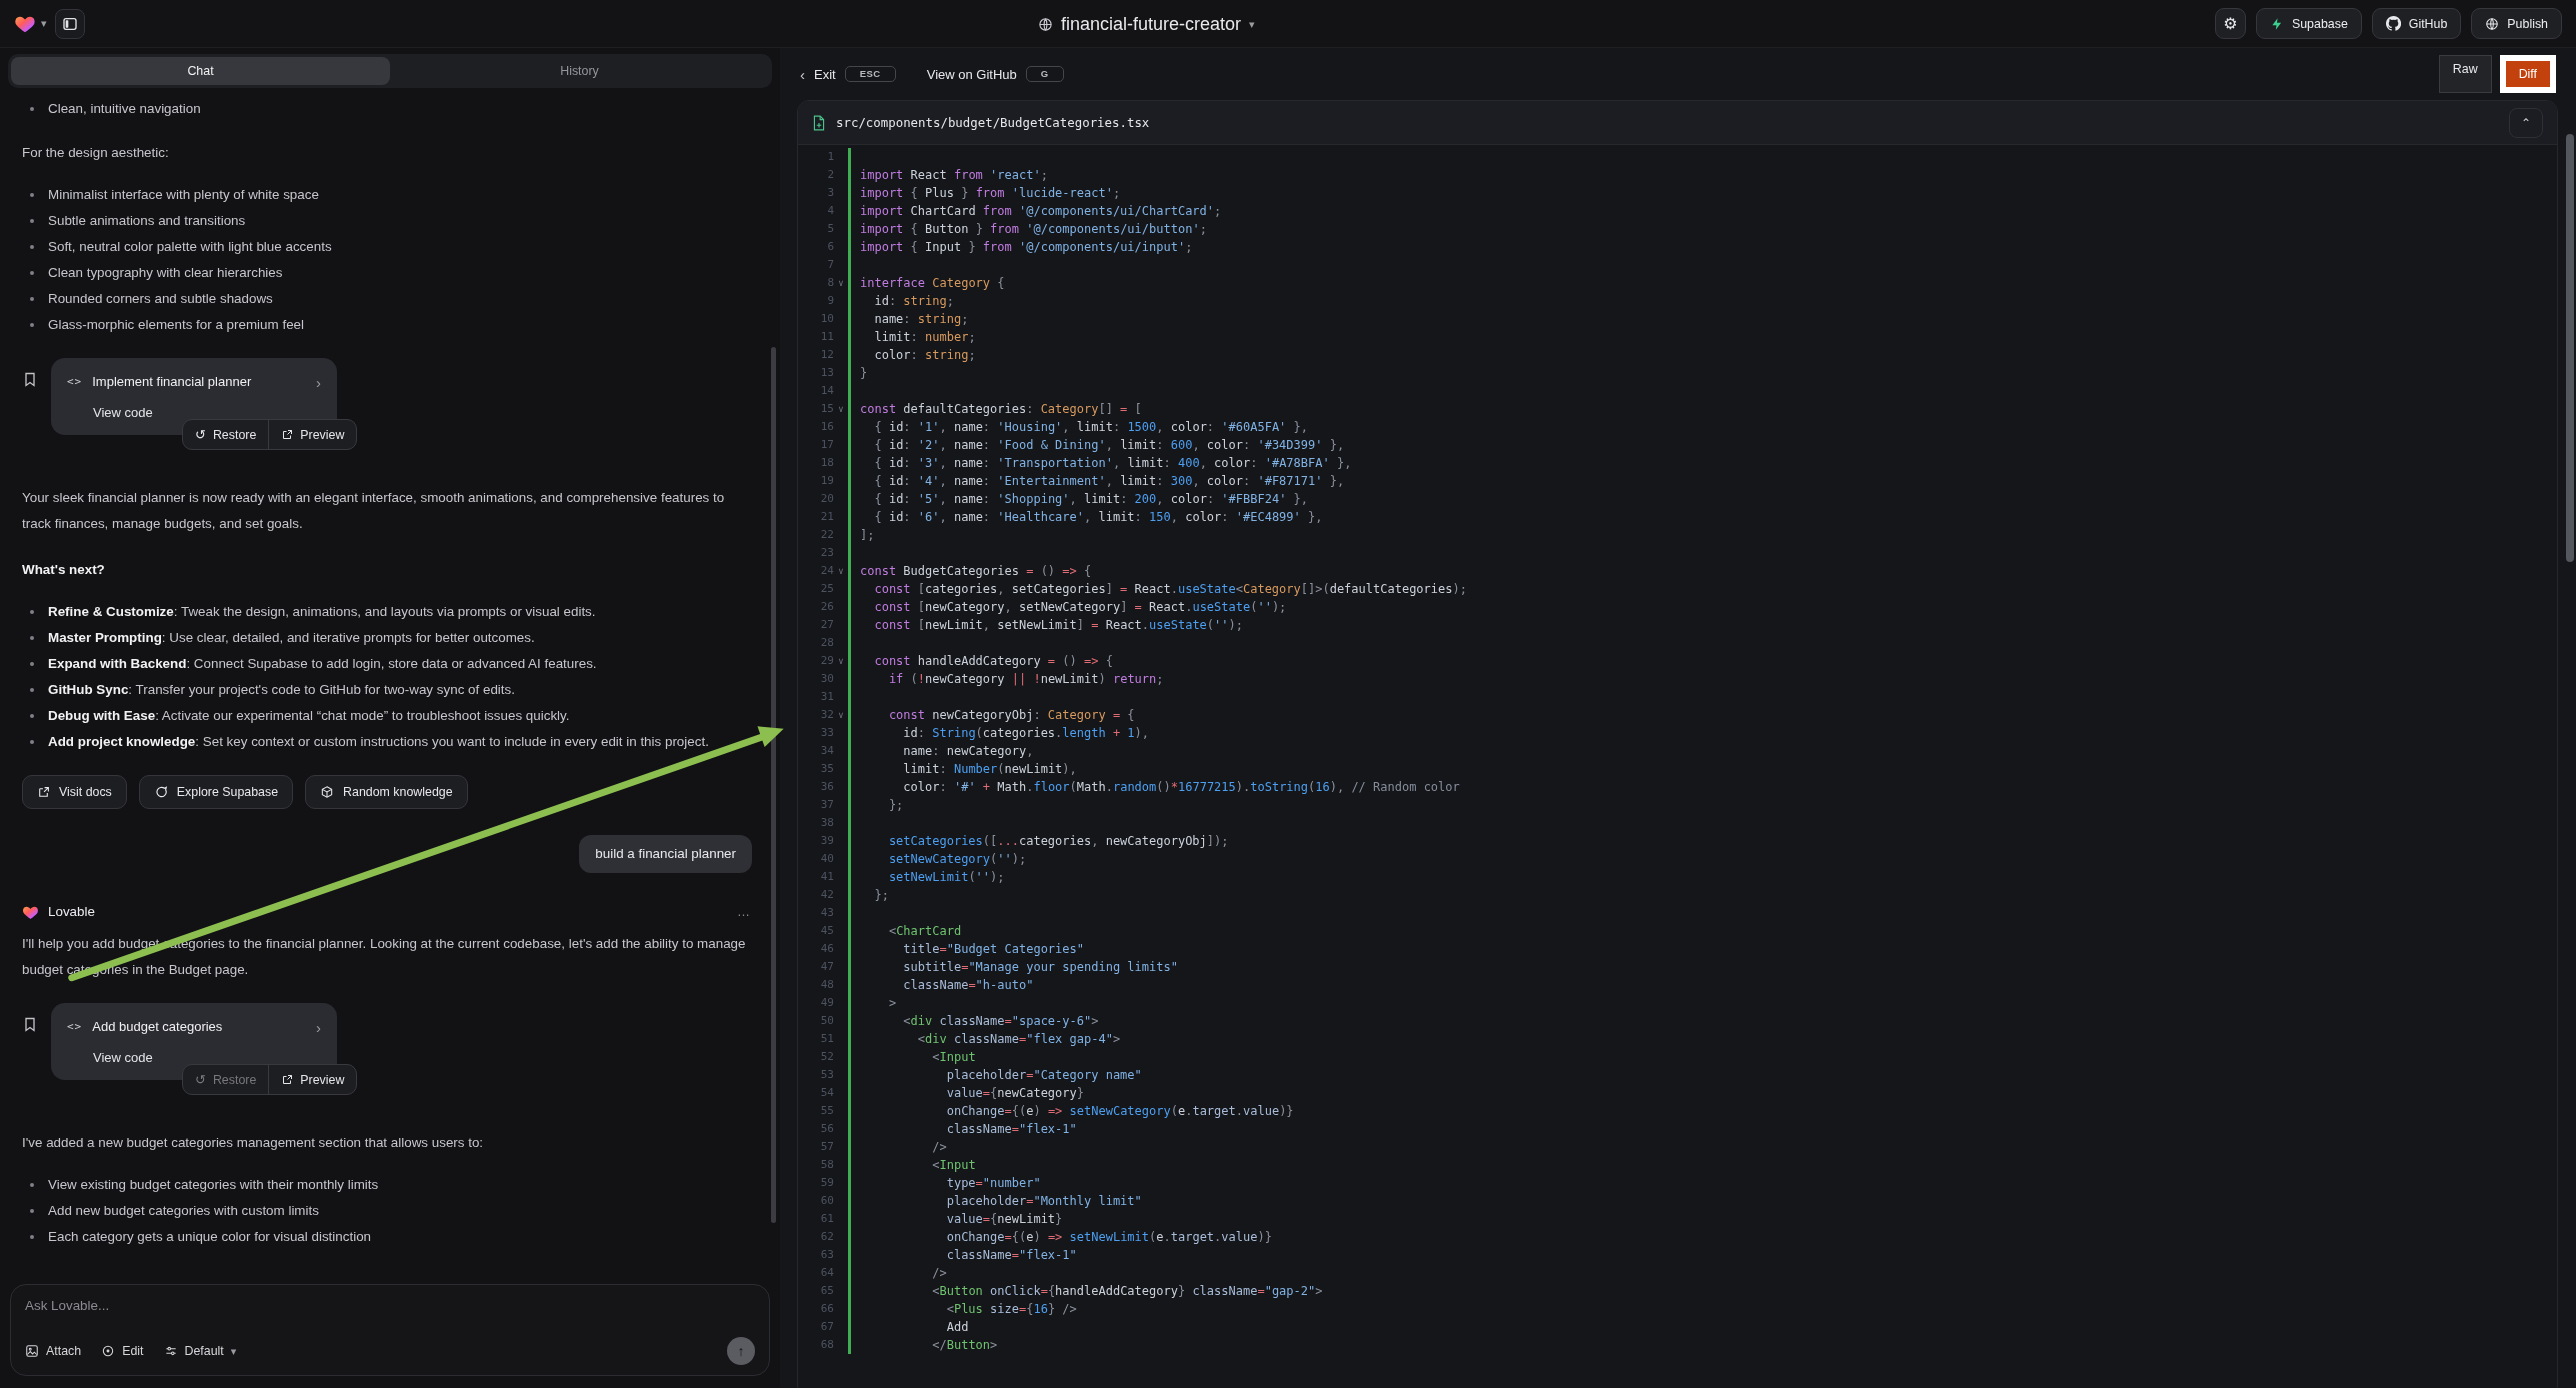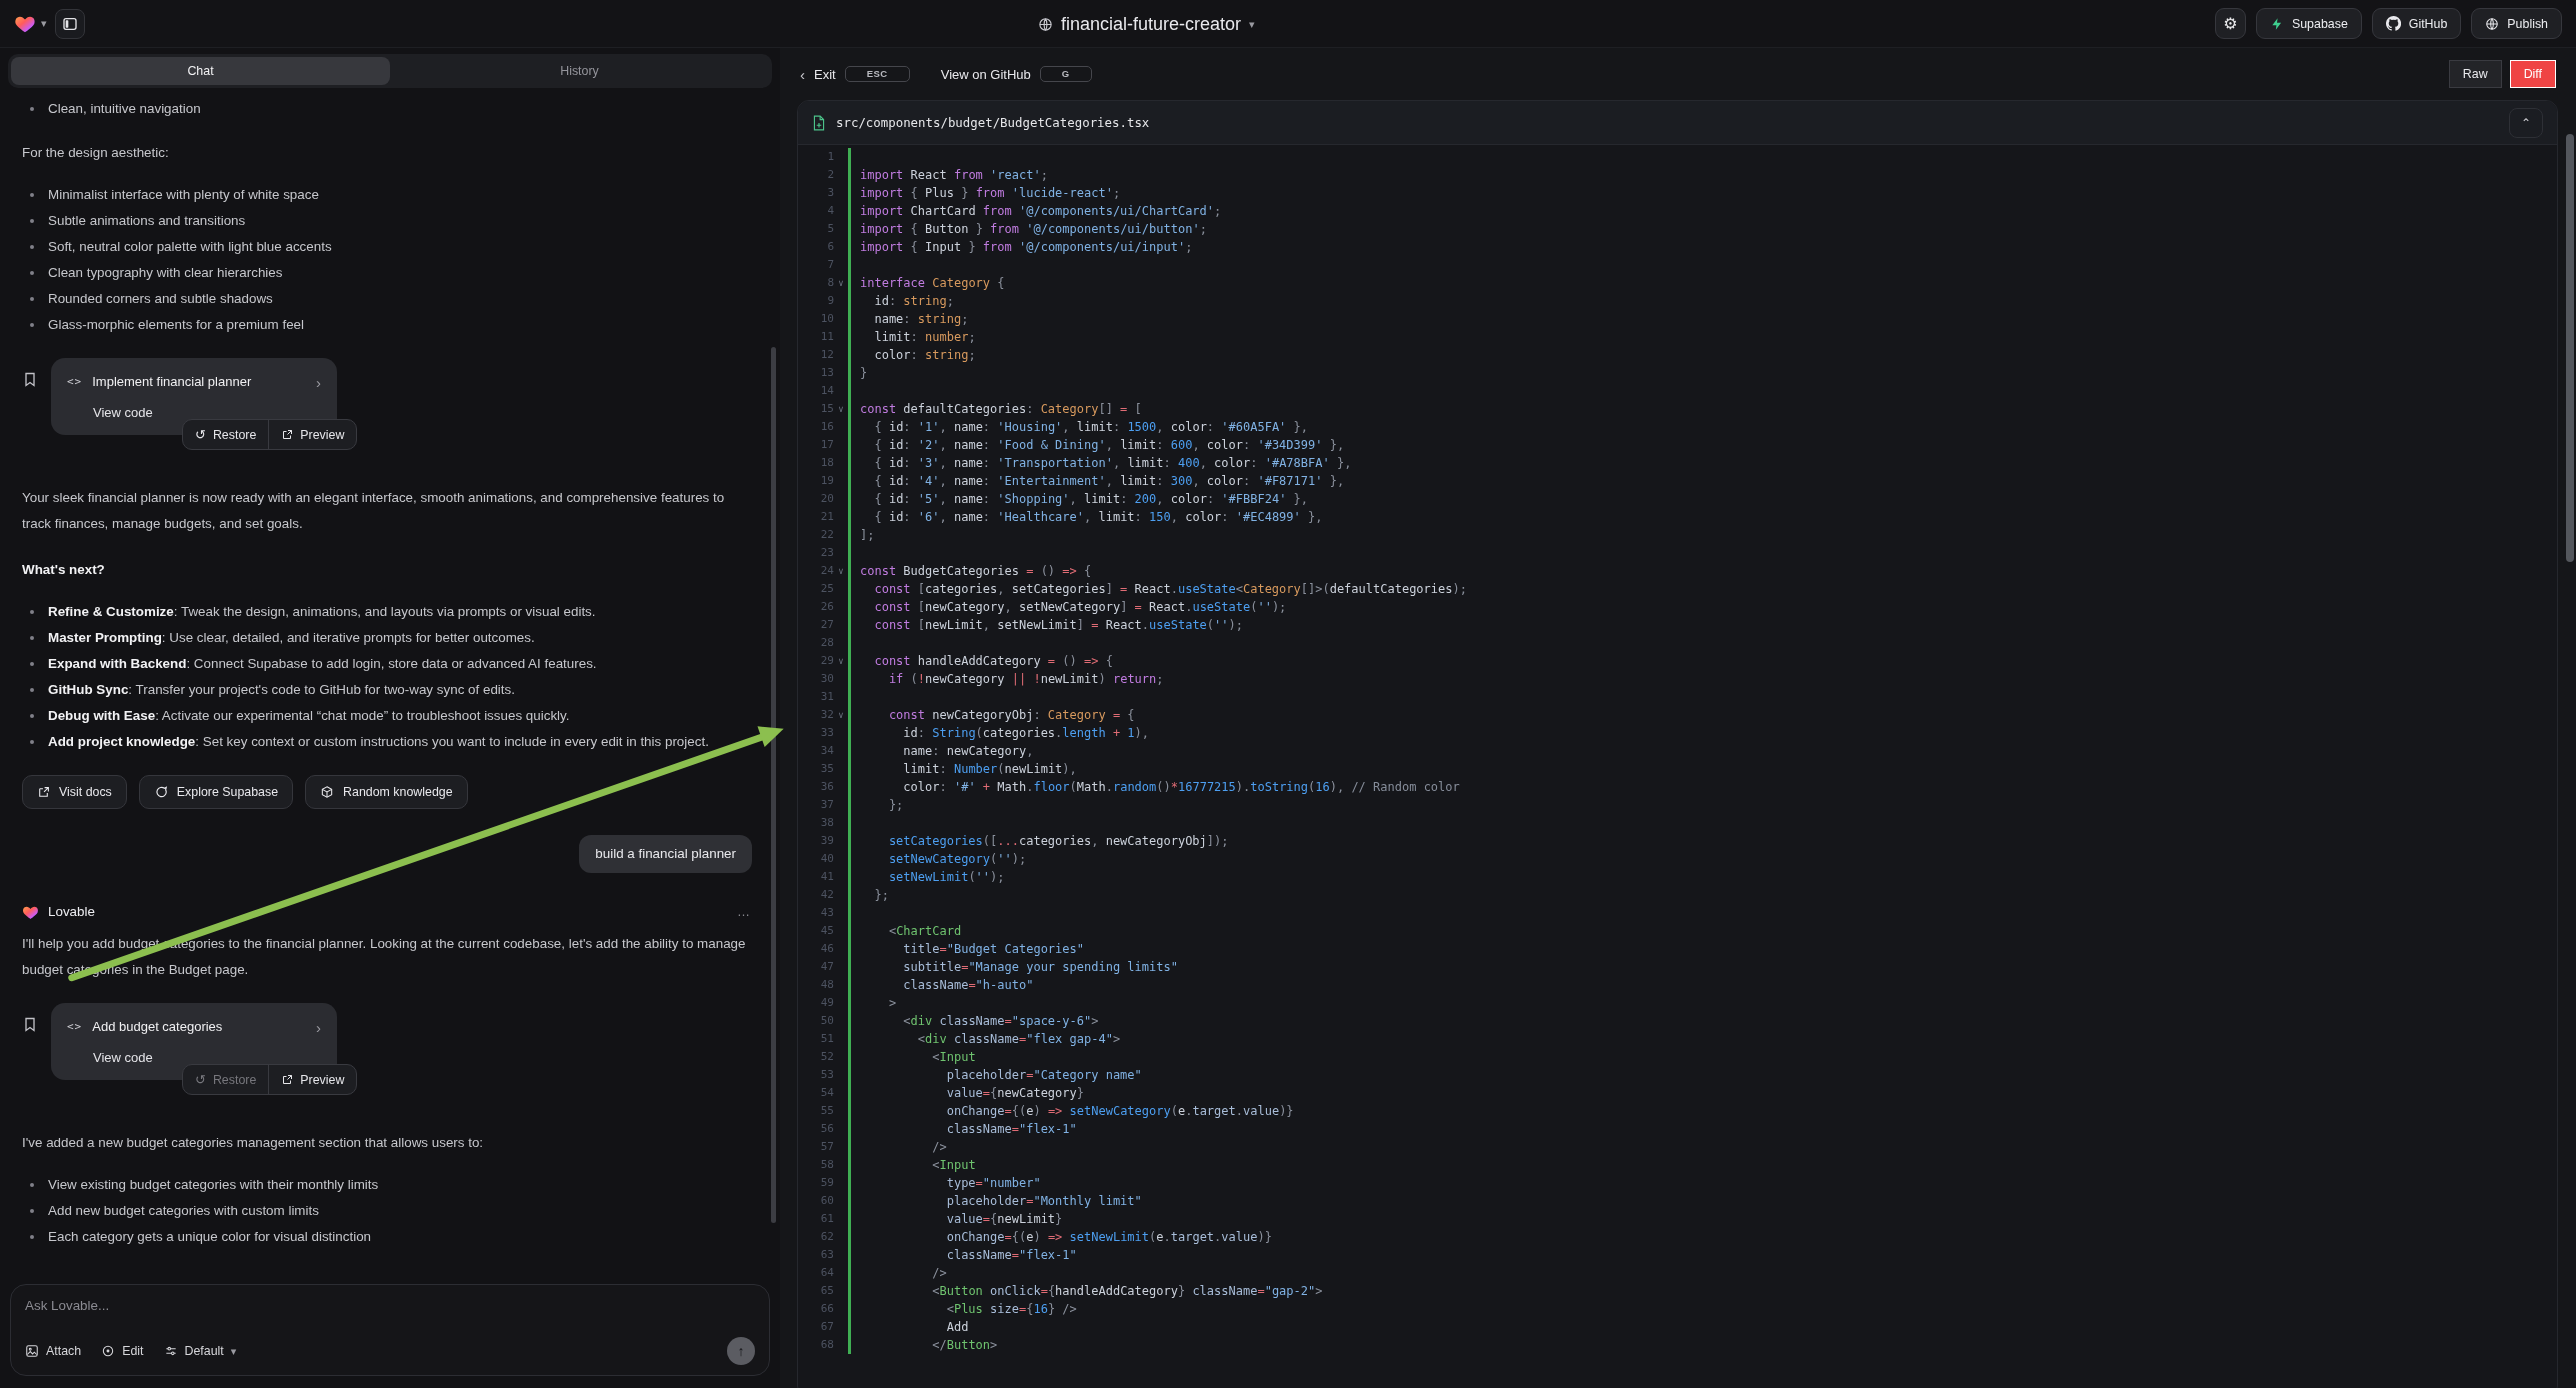--- a/index.html
+++ b/index.html
@@ -70,27 +70,27 @@
             padding:13px 14px 10px;}
   .ask{color:#8b8b92;font-size:13.4px;}
   .comp-row{display:flex;align-items:center;gap:20px;margin-top:24px;font-size:12.4px;color:#d6d6da;}
   .comp-item{display:flex;align-items:center;gap:7px;}
   .send{margin-left:auto;width:28px;height:28px;border-radius:50%;background:#5b5c62;display:flex;
         align-items:center;justify-content:center;color:#141417;font-size:14px;font-weight:700;}
   
   .code-header{height:52px;display:flex;align-items:center;padding:0 20px;gap:9px;}
   .back{color:#c9c9cf;font-size:15px;}
   .hlabel{font-size:13px;color:#e9e9ed;}
-  .kbd{border:1px solid #45464c;border-radius:5px;font-size:9.5px;color:#b9bac0;padding:2px 21px;line-height:1;
+  .kbd{border:1px solid #45464c;border-radius:5px;font-size:9.5px;color:#b9bac0;padding:2px 14px;line-height:1;
        font-weight:700;letter-spacing:0.5px;}
   .gh-group{display:flex;align-items:center;gap:9px;margin-left:22px;}
   .hdr-right{margin-left:auto;display:flex;gap:8px;}
   .hbtn{padding:6px 13px;border-radius:0;font-size:12.4px;}
   .hbtn.raw{background:#232428;border:1px solid #3a3b41;color:#e9e9ed;}
-  .hbtn.diff{background:#ef4444;border:1px solid #ffffff;color:#fff;}
+  .hbtn.diff{background:#c2410c;border:6px solid #ffffff;color:#fff;}
   .file-card{position:absolute;left:17px;right:18px;top:52px;bottom:-10px;background:#15161a;
              border:1px solid #26282e;border-radius:12px;overflow:hidden;}
   .file-head{height:44px;display:flex;align-items:center;gap:10px;padding:0 14px;background:#1b1d22;
              border-bottom:1px solid #26282e;}
   .fpath{font-family:"DejaVu Sans Mono",monospace;font-size:12.4px;color:#e6e7ea;}
   .collapse-btn{margin-left:auto;width:34px;height:30px;border:1px solid #2e3036;border-radius:8px;
                 display:flex;align-items:center;justify-content:center;color:#c9c9cf;font-size:12px;}
   .code-body{padding-top:3px;font-family:"DejaVu Sans Mono",monospace;font-size:12px;line-height:18px;}
   .cline{display:flex;height:18px;}
   .ln{width:36px;flex:none;text-align:right;color:#4c5260;font-size:11px;}

